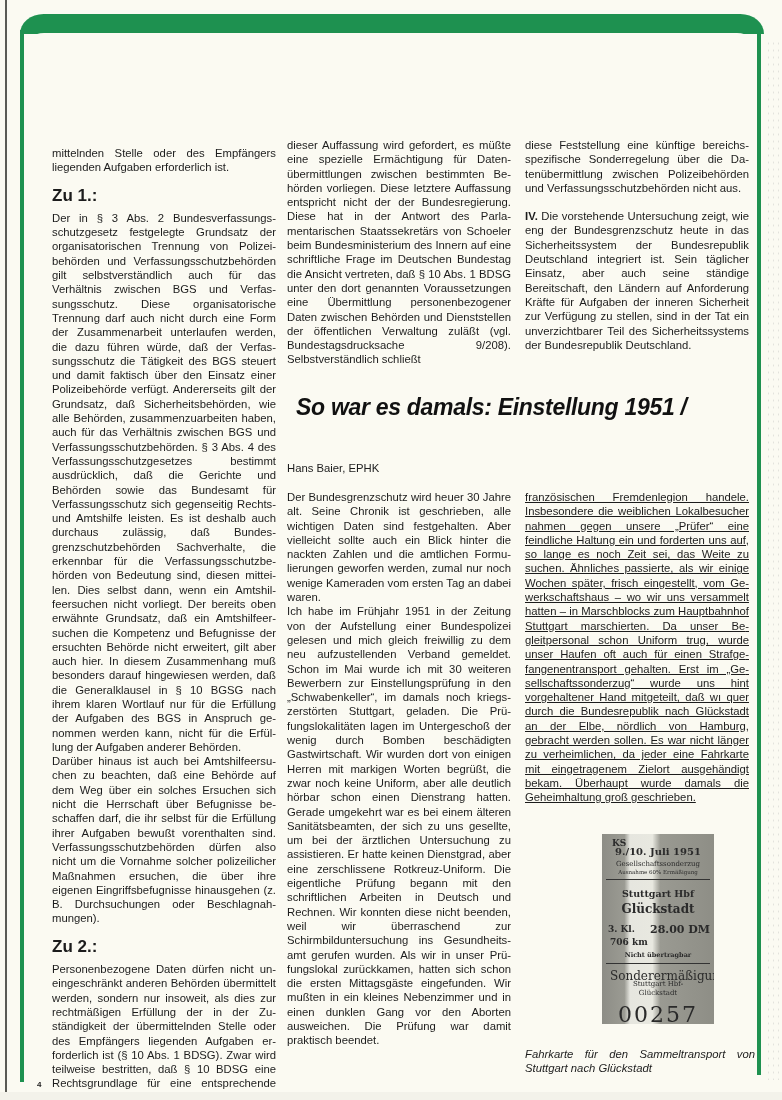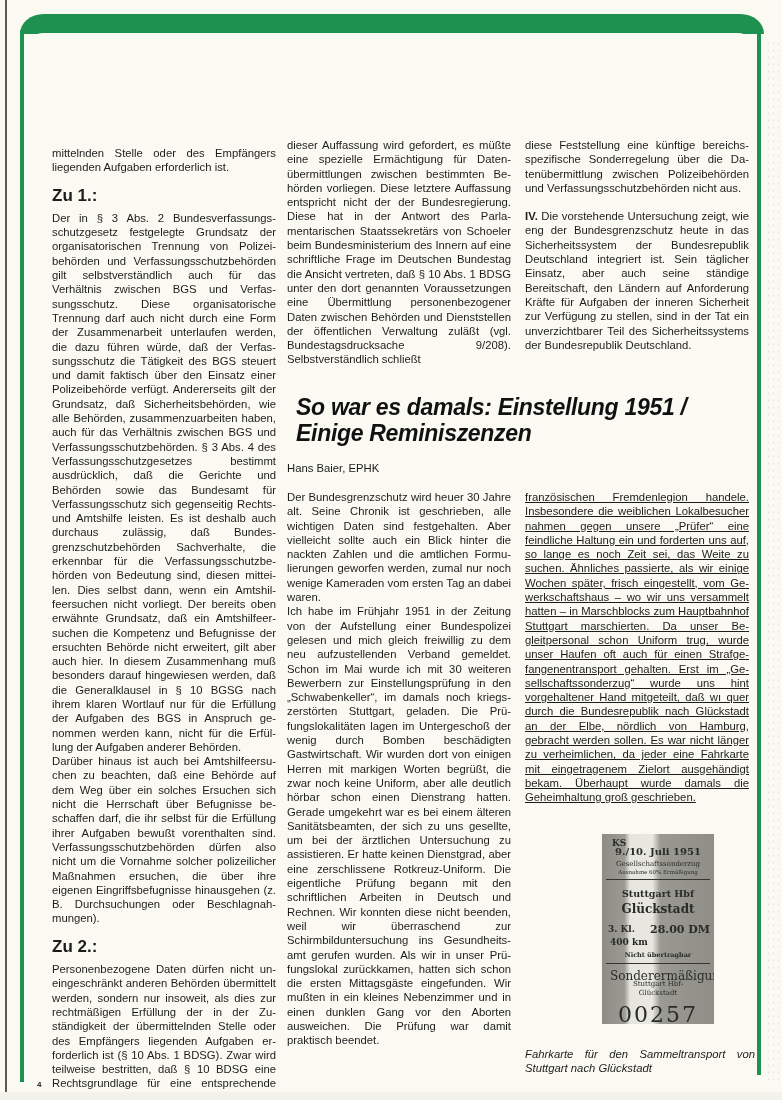--- a/index.html
+++ b/index.html
@@ -100,21 +100,20 @@
 </div>
 
 <div class="col c3">
   <p>diese Feststellung eine künftige bereichs­spezifische Sonderregelung über die Da­tenübermittlung zwischen Polizeibehörden und Verfassungsschutzbehörden nicht aus.</p>
   <div class="gap"></div>
   <p><span class="lead">IV.</span><span> Die vorstehende Untersuchung zeigt, wie eng der Bundesgrenzschutz heute in das Sicherheitssystem der Bundesrepu­blik Deutschland integriert ist. Sein tägli­cher Einsatz, aber auch seine ständige Bereitschaft, den Ländern auf Anforderung Kräfte für Aufgaben der inneren Sicherheit zur Verfügung zu stellen, sind in der Tat ein unverzichtbarer Teil des Sicherheitssy­stems der Bundesrepublik Deutschland.</span></p>
 </div>
 
 <div class="title">
   <div>So war es damals: Einstellung 1951 /</div>
-  <div>Einige Reminiszenzen</div>
 </div>
 <div class="byline">Hans Baier, EPHK</div>
 
 <div class="col c2b">
   <p>Der Bundesgrenzschutz wird heuer 30 Jah­re alt. Seine Chronik ist geschrieben, alle wichtigen Daten sind festgehalten. Aber vielleicht sollte auch ein Blick hinter die nackten Zahlen und die amtlichen Formu­lierungen geworfen werden, zumal nur noch wenige Kameraden vom ersten Tag an dabei waren.</p>
   <p>Ich habe im Frühjahr 1951 in der Zeitung von der Aufstellung einer Bundespolizei gelesen und mich gleich freiwillig zu dem neu aufzustellenden Verband gemeldet. Schon im Mai wurde ich mit 30 weiteren Bewerbern zur Einstellungsprüfung in den „Schwabenkeller“, im damals noch kriegs­zerstörten Stuttgart, geladen. Die Prü­fungslokalitäten lagen im Untergeschoß der wenig durch Bomben beschädigten Gastwirtschaft. Wir wurden dort von eini­gen Herren mit markigen Worten begrüßt, die zwar noch keine Uniform, aber alle deutlich hörbar schon einen Dienstrang hatten. Gerade umgekehrt war es bei ei­nem älteren Sanitätsbeamten, der sich zu uns gesellte, um bei der ärztlichen Unter­suchung zu assistieren. Er hatte keinen Dienstgrad, aber eine zerschlissene Rot­kreuz-Uniform. Die eigentliche Prüfung begann mit den schriftlichen Arbeiten in Deutsch und Rechnen. Wir konnten diese nicht beenden, weil wir überraschend zur Schirmbilduntersuchung ins Gesundheits­amt gerufen wurden. Als wir in unser Prü­fungslokal zurückkamen, hatten sich schon die ersten Mittagsgäste eingefun­den. Wir mußten in ein kleines Nebenzim­mer und in einen dunklen Gang vor den Aborten ausweichen. Die Prüfung war da­mit praktisch beendet.</p>
 </div>
 
 <div class="col c3b">
   <p>französischen Fremdenlegion handele. Insbesondere die weiblichen Lokalbesu­cher nahmen gegen unsere „Prüfer“ eine feindliche Haltung ein und forderten uns auf, so lange es noch Zeit sei, das Weite zu suchen. Ähnliches passierte, als wir einige Wochen später, frisch eingestellt, vom Ge­werkschaftshaus – wo wir uns versammelt hatten – in Marschblocks zum Hauptbahn­hof Stuttgart marschierten. Da unser Be­gleitpersonal schon Uniform trug, wurde unser Haufen oft auch für einen Strafge­fangenentransport gehalten. Erst im „Ge­sellschaftssonderzug“ wurde uns hint vorgehaltener Hand mitgeteilt, daß wı quer durch die Bundesrepublik nach Glückstadt an der Elbe, nördlich von Ham­burg, gebracht werden sollen. Es war nicht länger zu verheimlichen, da jeder eine Fahrkarte mit eingetragenem Zielort aus­gehändigt bekam. Überhaupt wurde da­mals die Geheimhaltung groß ge­schrieben.</p>
@@ -123,21 +122,21 @@
 <div class="ticket">
   <div class="t-ks">KS</div>
   <div class="t-date">9./10. Juli 1951</div>
   <div class="t-train">Gesellschaftssonderzug</div>
   <div class="t-ausn">Ausnahme 60% Ermäßigung</div>
   <div class="t-line1"></div>
   <div class="t-from">Stuttgart Hbf</div>
   <div class="t-to">Glückstadt</div>
   <div class="t-class">3. Kl.</div>
   <div class="t-price">28.00 DM</div>
-  <div class="t-km">400 km</div>
+  <div class="t-km">706 km</div>
   <div class="t-note">Nicht übertragbar</div>
   <div class="t-line2"></div>
   <div class="t-red">Sonderermäßigung</div>
   <div class="t-r1">Stuttgart Hbf-</div>
   <div class="t-r2">Glückstadt</div>
   <div class="t-num">00257</div>
 </div>
 
 <div class="caption">Fahrkarte für den Sammeltransport von Stuttgart nach Glückstadt</div>
 <div class="page-num">4</div>

